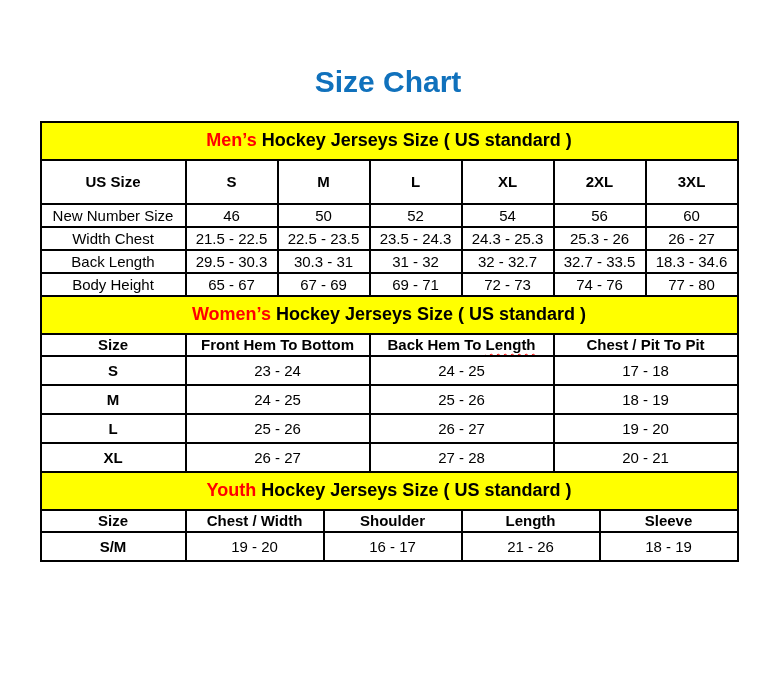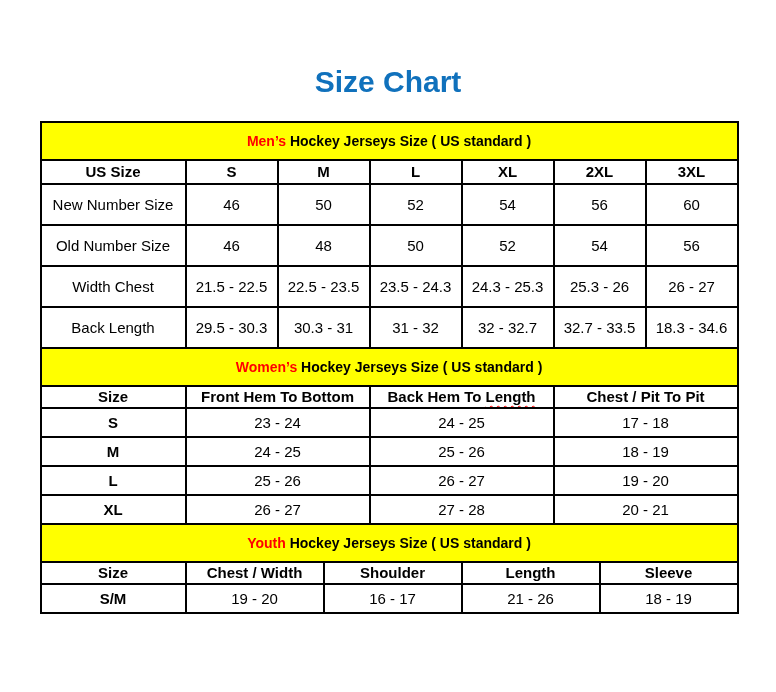--- a/index.html
+++ b/index.html
@@ -34,26 +34,26 @@
     vertical-align: middle;
     font-size: 15px;
     padding: 1px 3px;
     white-space: nowrap;
     overflow: hidden;
   }
   tr.band-row { height: 38px; }
   td.band {
     background: #ffff00;
     font-weight: bold;
-    font-size: 14px;
+    font-size: 18px;
   }
   .hl { color: #ff0000; }
-  tr.head-row { height: 24px; }
+  tr.head-row { height: 44px; }
   tr.head-row th { font-weight: bold; }
-  .mens tr.data-row { height: 41px; }
+  .mens tr.data-row { height: 23px; }
   .womens tr.data-row, .youth tr.data-row { height: 29px; }
   .womens tr.head-row, .youth tr.head-row { height: 22px; }
   td.size-col { font-weight: bold; }
   .wavy {
     text-decoration-line: underline;
     text-decoration-style: wavy;
     text-decoration-color: #ff0000;
     text-decoration-thickness: 1px;
     text-underline-offset: 3px;
   }
@@ -91,45 +91,45 @@
       <tr class="data-row">
         <td>New Number Size</td>
         <td>46</td>
         <td>50</td>
         <td>52</td>
         <td>54</td>
         <td>56</td>
         <td>60</td>
       </tr>
       <tr class="data-row">
-        <td>Old Number Size</td>
-        <td>46</td>
-        <td>48</td>
-        <td>50</td>
-        <td>52</td>
-        <td>54</td>
-        <td>56</td>
-      </tr>
-      <tr class="data-row">
         <td>Width Chest</td>
         <td>21.5 - 22.5</td>
         <td>22.5 - 23.5</td>
         <td>23.5 - 24.3</td>
         <td>24.3 - 25.3</td>
         <td>25.3 - 26</td>
         <td>26 - 27</td>
       </tr>
       <tr class="data-row">
         <td>Back Length</td>
         <td>29.5 - 30.3</td>
         <td>30.3 - 31</td>
         <td>31 - 32</td>
         <td>32 - 32.7</td>
         <td>32.7 - 33.5</td>
         <td>18.3 - 34.6</td>
+      </tr>
+      <tr class="data-row">
+        <td>Body Height</td>
+        <td>65 - 67</td>
+        <td>67 - 69</td>
+        <td>69 - 71</td>
+        <td>72 - 73</td>
+        <td>74 - 76</td>
+        <td>77 - 80</td>
       </tr>
     </tbody>
   </table>
 
   <table class="size-table womens">
     <colgroup>
       <col style="width:145px">
         <col style="width:184px">
         <col style="width:184px">
         <col style="width:184px">

